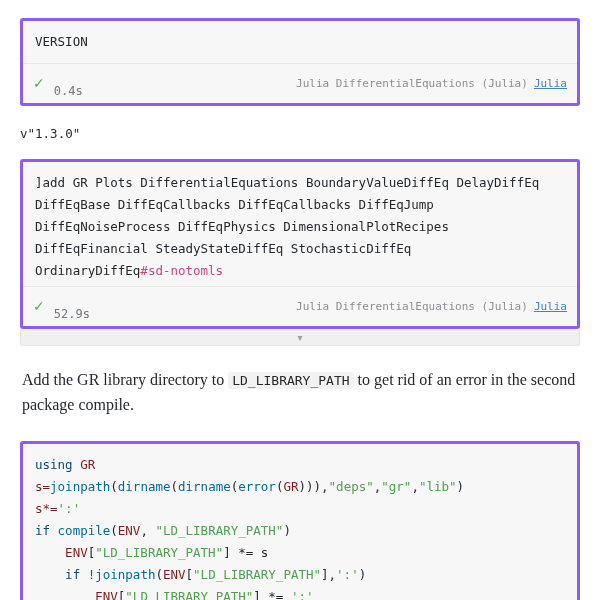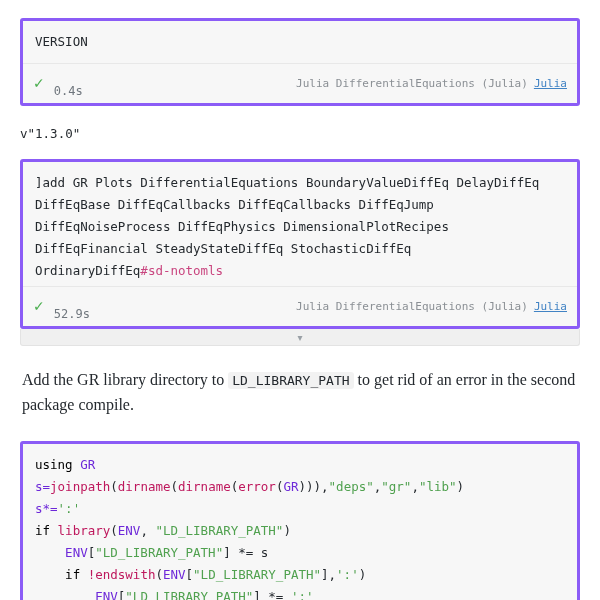--- a/index.html
+++ b/index.html
@@ -111,26 +111,26 @@
   .prose code {
     font-family: "DejaVu Sans Mono", monospace;
     font-size: 13px;
     background: #f2f2f2;
     border-radius: 3px;
     padding: 1px 4px;
     color: #24292e;
   }
 
   
-  .kw   { color: #000000; }       
-  .fn   { color: #be185d; }       
+  .kw   { color: #0c4a6e; }       
+  .fn   { color: #0369a1; }       
   .str  { color: #50a14f; }       
   .cmt  { color: #c9457f; text-align: center; }
   .op   { color: #24292e; }
-  .var  { color: #6d28d9; }
+  .var  { color: #7f1d1d; }
 </style>
 </head>
 <body>
 
 <div class="page">
 
   <div class="cell">
     <div class="cell-code">VERSION</div>
     <div class="cell-status">
       <span class="check">✓</span>
@@ -163,23 +163,23 @@
   <div class="expander">
     <span>▾</span>
   </div>
 
   <p class="prose"><span>Add the GR library directory to </span><code>LD_LIBRARY_PATH</code><span> to get rid of an error in the second package compile.</span></p>
 
   <div class="cell">
     <div class="cell-code"><span class="kw">using</span> <span class="var">GR</span>
 <span class="var">s=</span><span class="fn">joinpath</span>(<span class="fn">dirname</span>(<span class="fn">dirname</span>(<span class="fn">error</span>(<span class="var">GR</span>))),<span class="str">"deps"</span>,<span class="str">"gr"</span>,<span class="str">"lib"</span>)
 <span class="var">s*=</span><span class="str">':'</span>
-<span class="kw">if</span> <span class="fn">library</span>(<span class="var">ENV</span>, <span class="str">"LD_LIBRARY_PATH"</span>)
+<span class="kw">if</span> <span class="fn">compile</span>(<span class="var">ENV</span>, <span class="str">"LD_LIBRARY_PATH"</span>)
     <span class="var">ENV</span>[<span class="str">"LD_LIBRARY_PATH"</span><span class="op">] *= s</span>
-    <span class="kw">if</span> <span class="fn">!endswith</span>(<span class="var">ENV</span>[<span class="str">"LD_LIBRARY_PATH"</span>],<span class="str">':'</span>)
+    <span class="kw">if</span> <span class="fn">!joinpath</span>(<span class="var">ENV</span>[<span class="str">"LD_LIBRARY_PATH"</span>],<span class="str">':'</span>)
         <span class="var">ENV</span>[<span class="str">"LD_LIBRARY_PATH"</span>] *= <span class="str">':'</span>
     <span class="kw">end</span>
 <span class="kw">else</span>
     [
 </div>
   </div>
 
 </div>
 
 </body></html>

